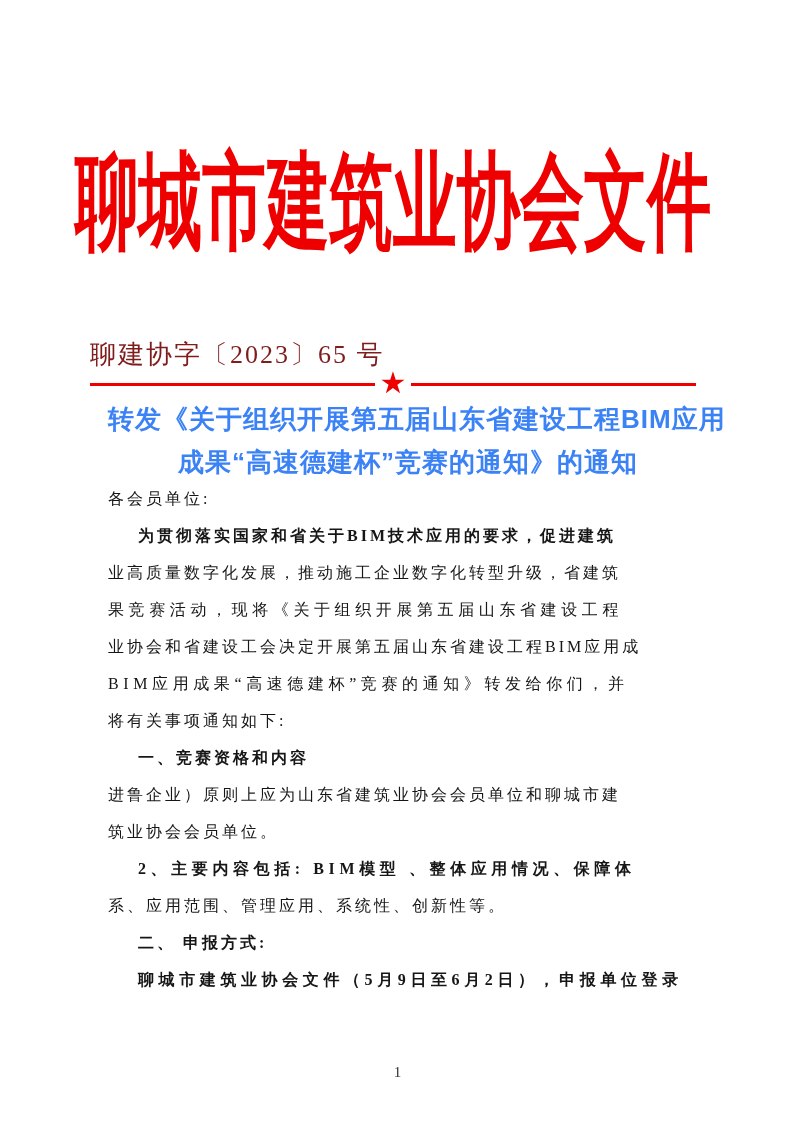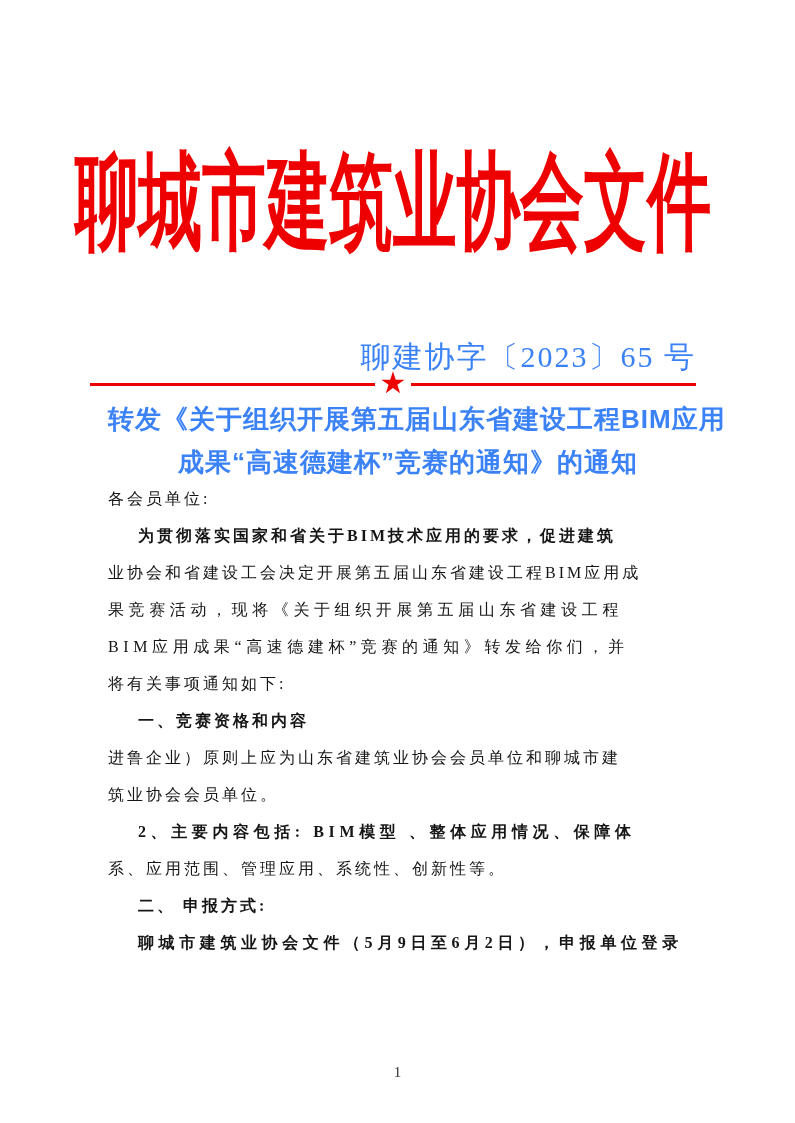--- a/index.html
+++ b/index.html
@@ -30,24 +30,24 @@
     transform: scaleX(0.60);
     transform-origin: left top;
     font-family: "Liberation Serif", "DejaVu Serif", serif;
   }
   
   .doc-number {
     position: absolute;
     top: 325px;
     left: 90px;
     width: 606px;
-    text-align: right;
-    font-size: 30px;
+    text-align: left;
+    font-size: 26px;
     letter-spacing: 2px;
-    color: #3b82f6;
+    color: #7f1d1d;
     white-space: nowrap;
   }
   
   .rule-wrap {
     position: absolute;
     top: 360px;
     left: 90px;
     width: 606px;
     height: 24px;
     display: flex;
@@ -123,22 +123,23 @@
   </div>
 
   <div class="notice-title">
     <div class="title-line">转发《关于组织开展第五届山东省建设工程BIM应用</div>
     <div class="title-line">成果“高速德建杯”竞赛的通知》的通知</div>
   </div>
 
   <div class="body-text">
       <div class="line">各会员单位:</div>
       <div class="line indent">为贯彻落实国家和省关于BIM技术应用的要求，促进建筑</div>
+      <div class="line">业高质量数字化发展，推动施工企业数字化转型升级，省建筑</div>
+      <div class="line loose">果竞赛活动，现将《关于组织开展第五届山东省建设工程</div>
       <div class="line">业协会和省建设工会决定开展第五届山东省建设工程BIM应用成</div>
-      <div class="line loose">果竞赛活动，现将《关于组织开展第五届山东省建设工程</div>
       <div class="line loose">BIM应用成果“高速德建杯”竞赛的通知》转发给你们，并</div>
       <div class="line">将有关事项通知如下:</div>
       <div class="line indent">一、竞赛资格和内容</div>
       <div class="line">进鲁企业）原则上应为山东省建筑业协会会员单位和聊城市建</div>
       <div class="line">筑业协会会员单位。</div>
       <div class="line indent loose">2、主要内容包括: BIM模型 、整体应用情况、保障体</div>
       <div class="line">系、应用范围、管理应用、系统性、创新性等。</div>
       <div class="line indent">二、 申报方式:</div>
       <div class="line indent loose">聊城市建筑业协会文件（5月9日至6月2日），申报单位登录</div>
     </div>

